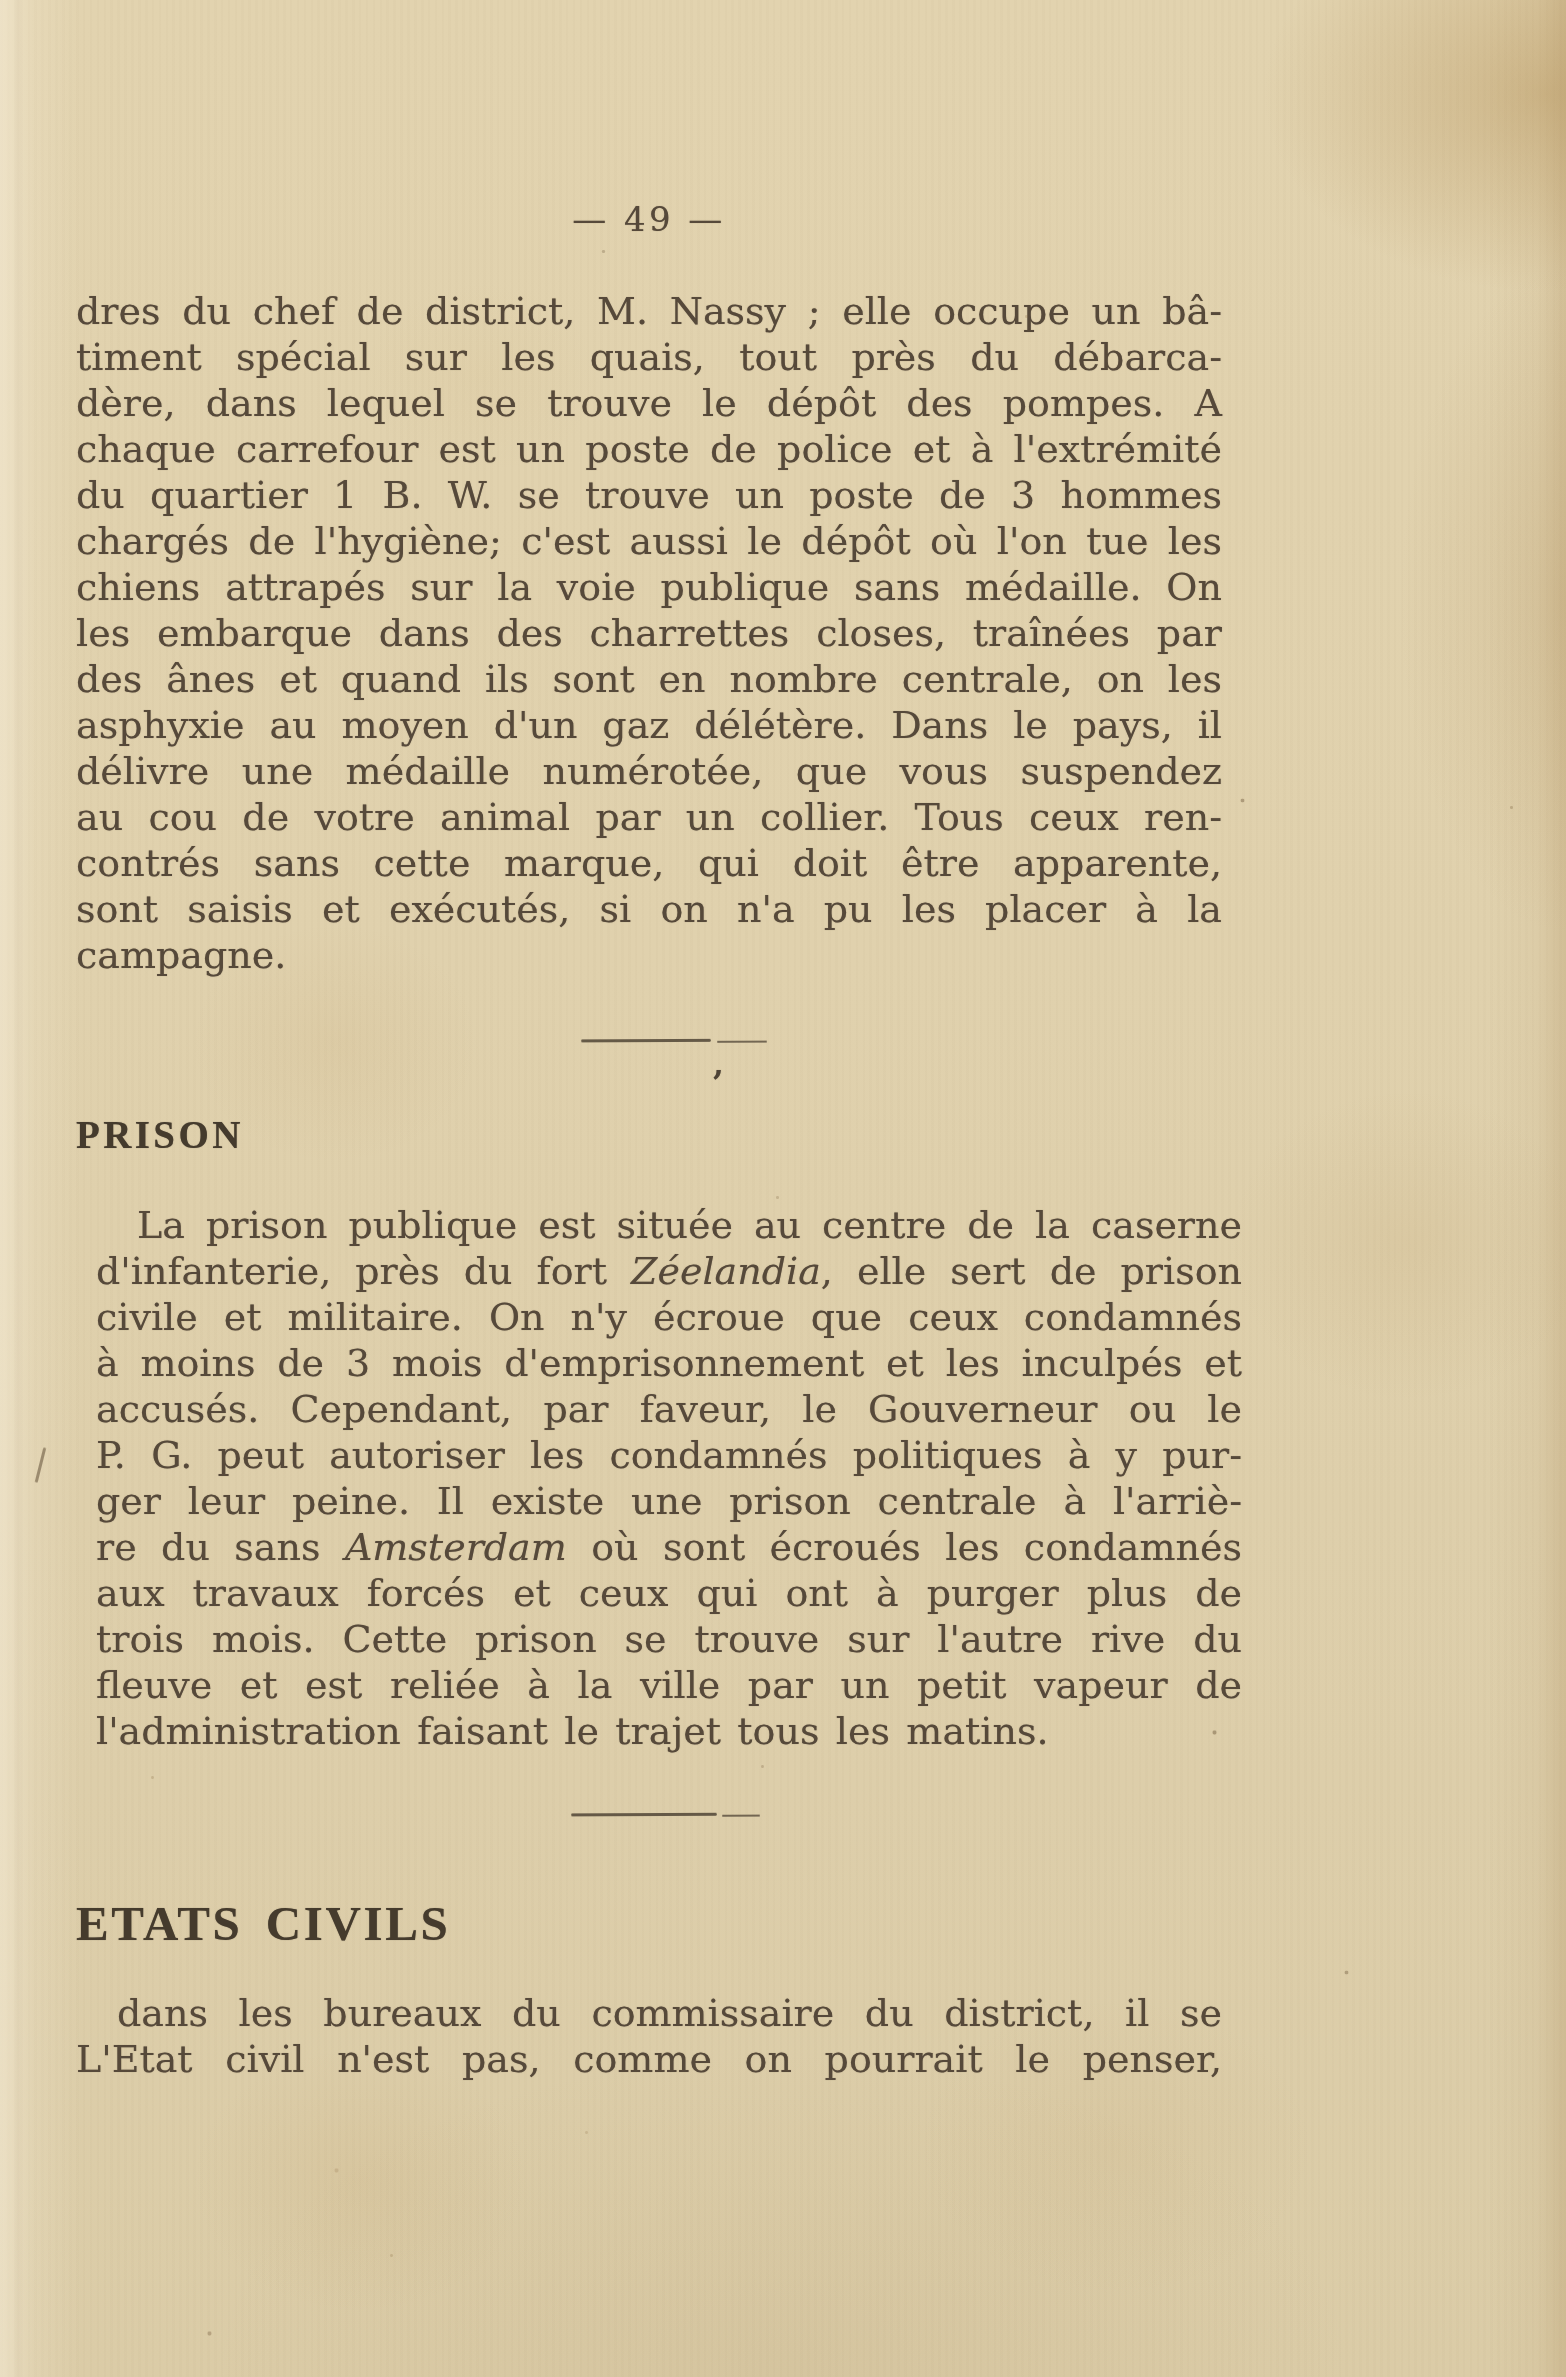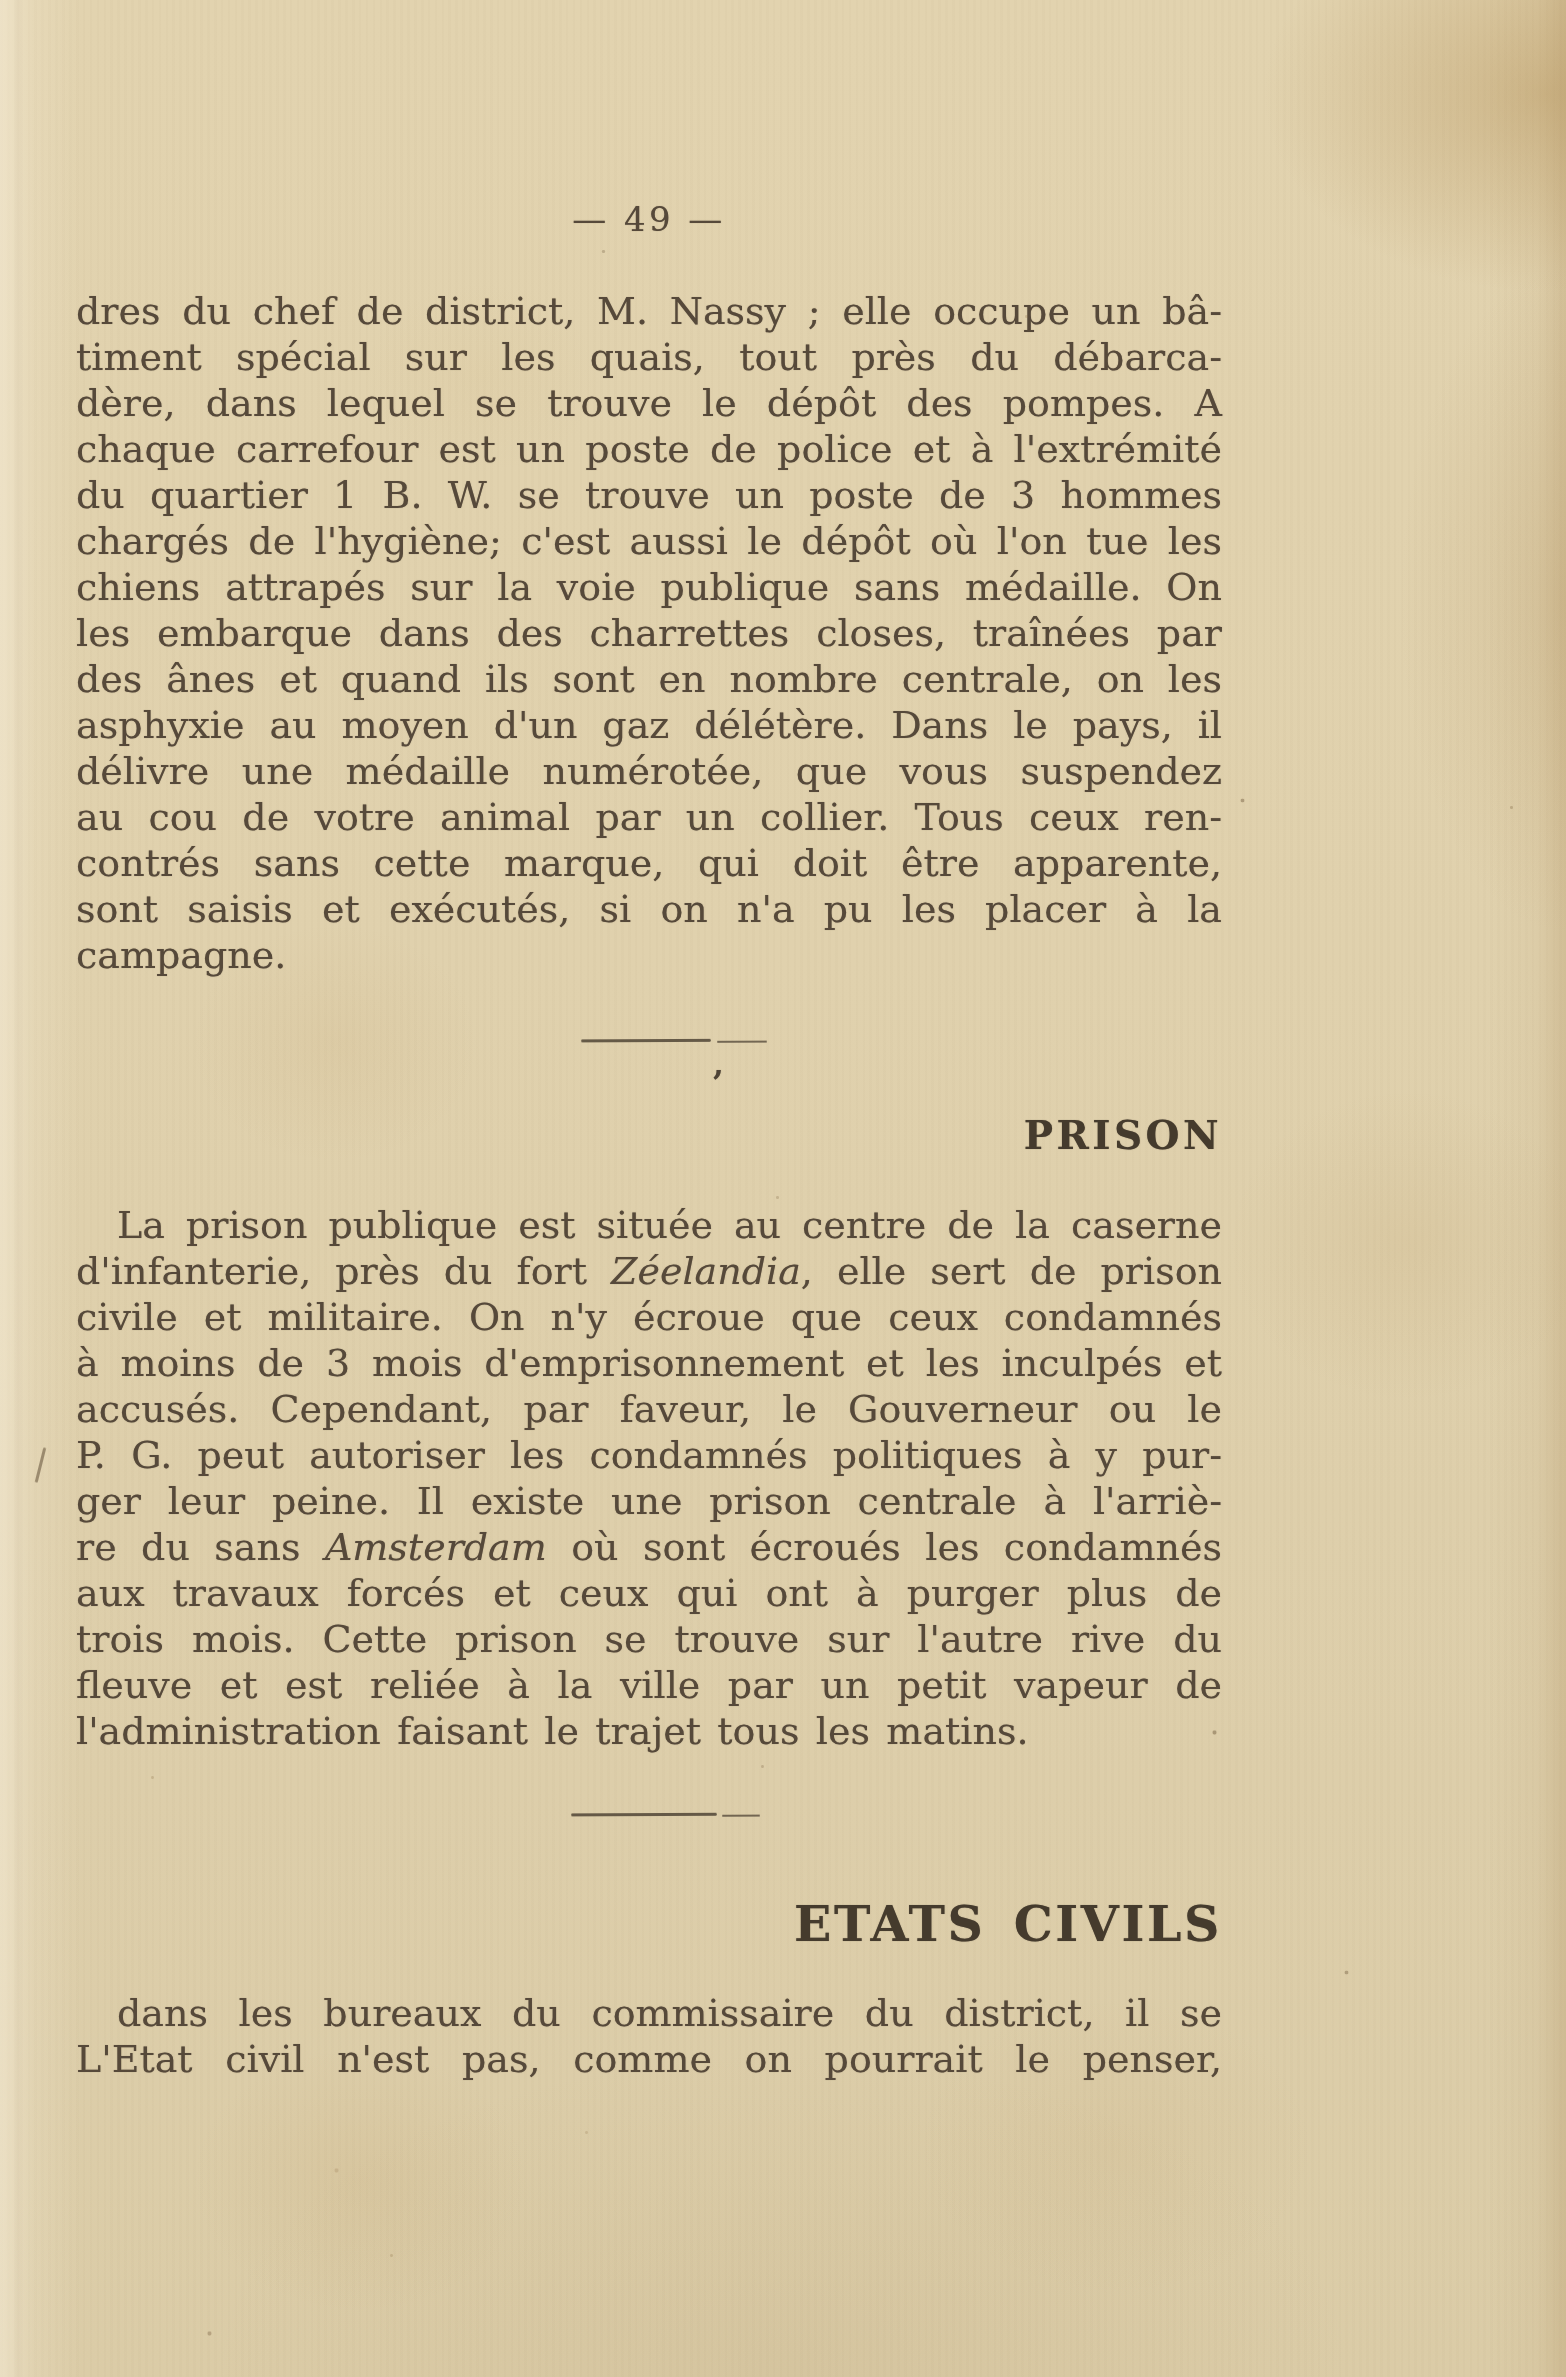--- a/index.html
+++ b/index.html
@@ -30,22 +30,23 @@
     top:199px;text-align:center;font-size:34px;letter-spacing:3.4px;
     text-shadow:0 0 0.9px rgba(86,73,58,.55);
   }
   .bodytext{font-size:38px;line-height:46px;word-spacing:4.3px;
     text-shadow:0 0 0.9px rgba(86,73,58,.5);}
   .tline{text-align:justify;text-align-last:justify;white-space:normal;}
   .tline.last{text-align-last:left;}
   .justify-all .tline.last{text-align-last:justify;}
   .indent .tline:first-child{text-indent:41px;}
   .heading{
-    text-align:right;font-weight:bold;color:#453b2d;
+    text-align:left;font-weight:bold;color:#453b2d;
     text-shadow:0 0 0.9px rgba(69,59,45,.6);
+    font-family:Liberation Serif, serif;
   }
   .h-prison{top:1112px;font-size:39px;letter-spacing:3.4px;}
   .h-etats{top:1895px;font-size:49px;letter-spacing:2.6px;word-spacing:8.6px;}
   .rule{position:absolute;transform:rotate(-.25deg);}
   .rule .seg-a{position:absolute;left:0;top:0;height:3px;background:rgba(74,63,49,.82);border-radius:1.7px;filter:blur(0.3px);}
   .rule .seg-b{position:absolute;top:2.1px;height:2.2px;background:rgba(74,63,49,.72);border-radius:1.7px;filter:blur(0.3px);}
   .rule1{left:581px;top:1039px;width:187px;height:6px;}
   .rule1 .seg-a{width:130px;}
   .rule1 .seg-b{left:136px;width:50px;}
   .rule2{left:571px;top:1813px;width:189px;height:6px;}
@@ -102,21 +103,21 @@
 
   <div class="rule rule1">
     <span class="seg-a"></span>
     <span class="seg-b"></span>
   </div>
 
   <div class="flymark">’</div>
 
   <div class="textcol heading h-prison">PRISON</div>
 
-  <div class="textcol bodytext indent" style="top:1202px;">
+  <div class="textcol bodytext indent" style="top:1202px;margin-left:20px;">
       <div class="tline"><span>La prison publique est située au centre de la caserne</span></div>
       <div class="tline"><span>d'infanterie, près du fort </span><em>Zéelandia</em><span>, elle sert de prison</span></div>
       <div class="tline"><span>civile et militaire. On n'y écroue que ceux condamnés</span></div>
       <div class="tline"><span>à moins de 3 mois d'emprisonnement et les inculpés et</span></div>
       <div class="tline"><span>accusés. Cependant, par faveur, le Gouverneur ou le</span></div>
       <div class="tline"><span>P. G. peut autoriser les condamnés politiques à y pur-</span></div>
       <div class="tline"><span>ger leur peine. Il existe une prison centrale à l'arriè-</span></div>
       <div class="tline"><span>re du sans </span><em>Amsterdam</em><span> où sont écroués les condamnés</span></div>
       <div class="tline"><span>aux travaux forcés et ceux qui ont à purger plus de</span></div>
       <div class="tline"><span>trois mois. Cette prison se trouve sur l'autre rive du</span></div>

